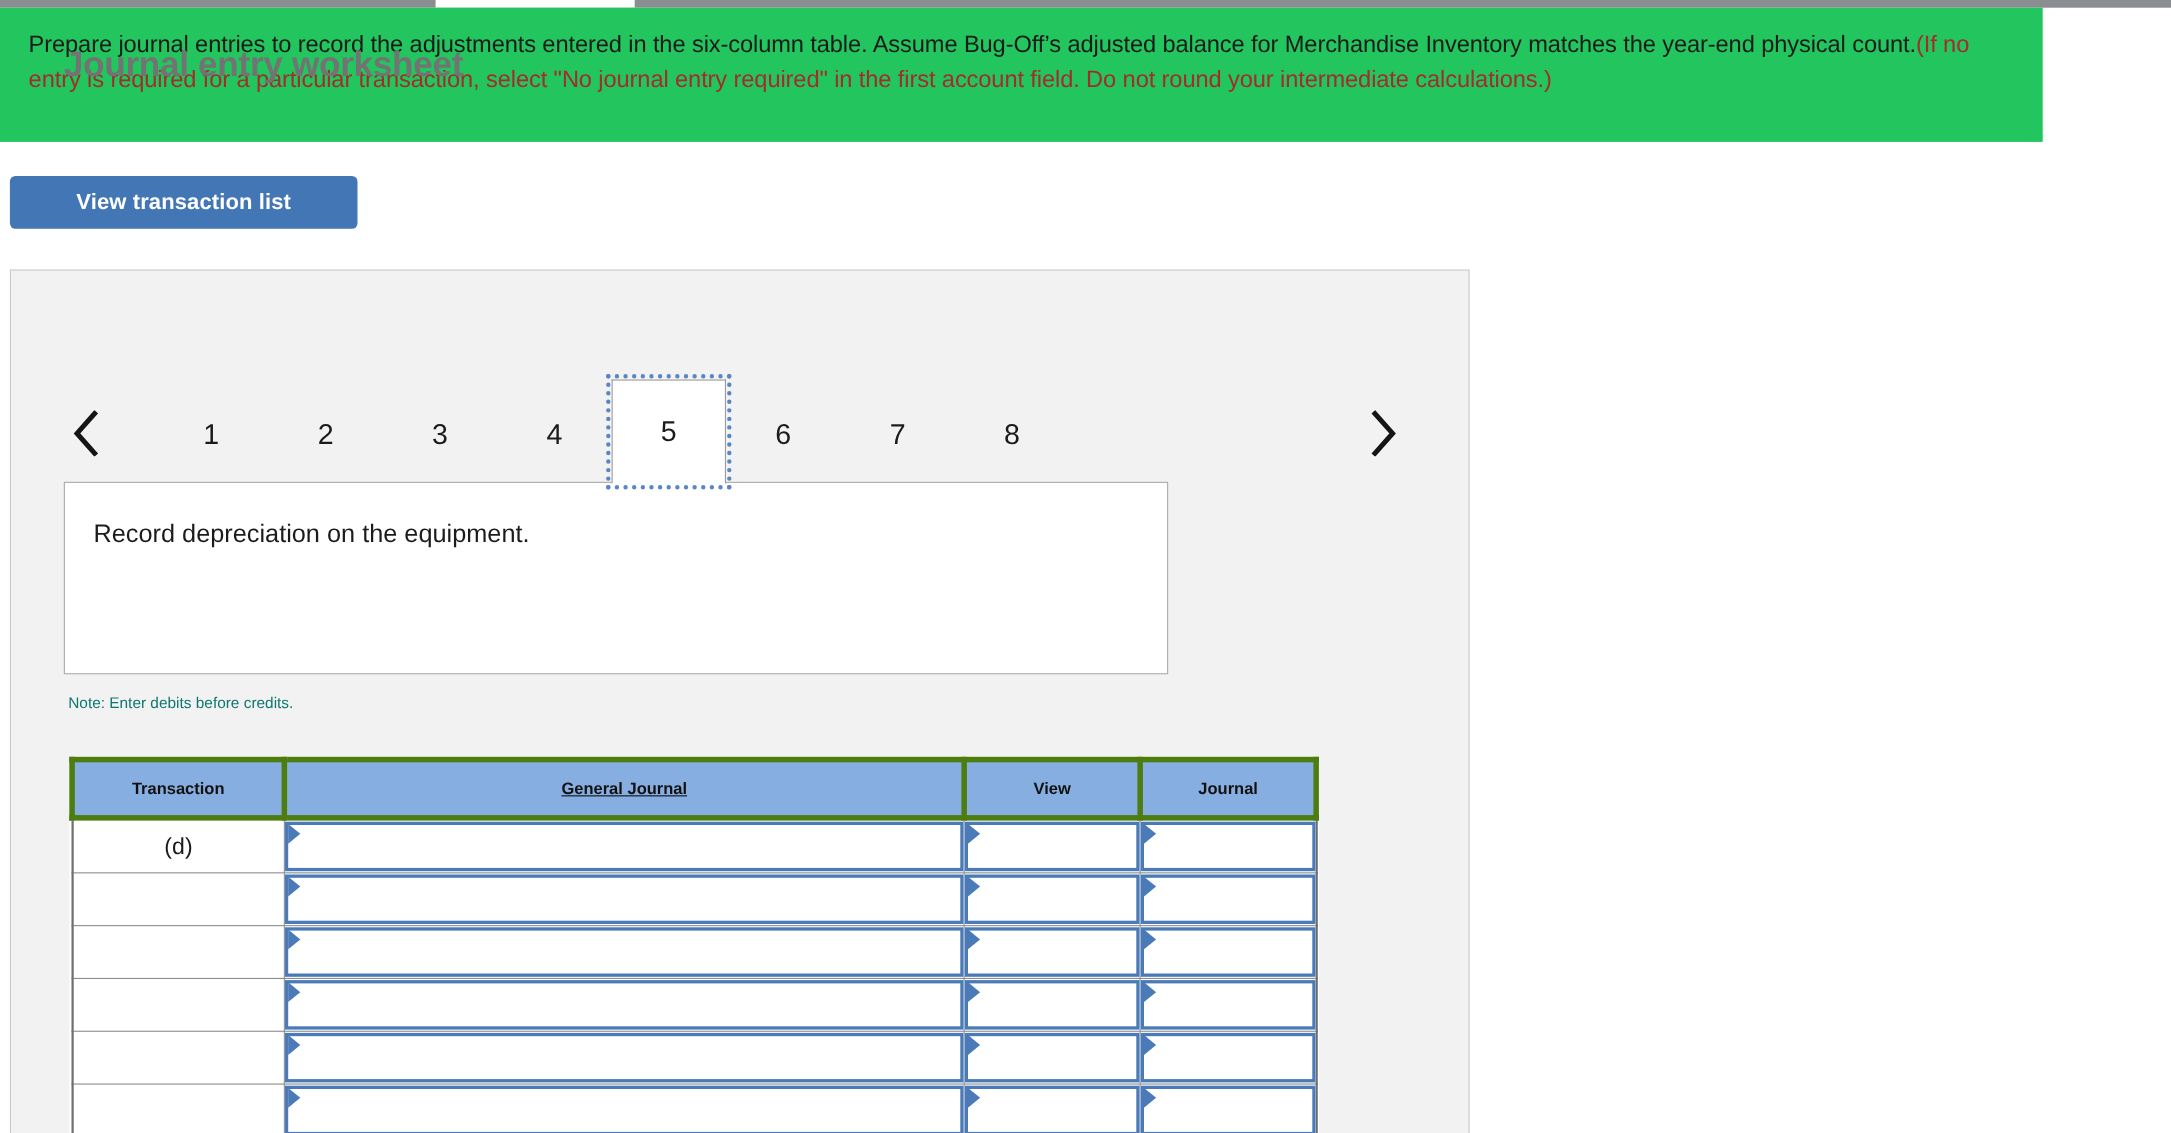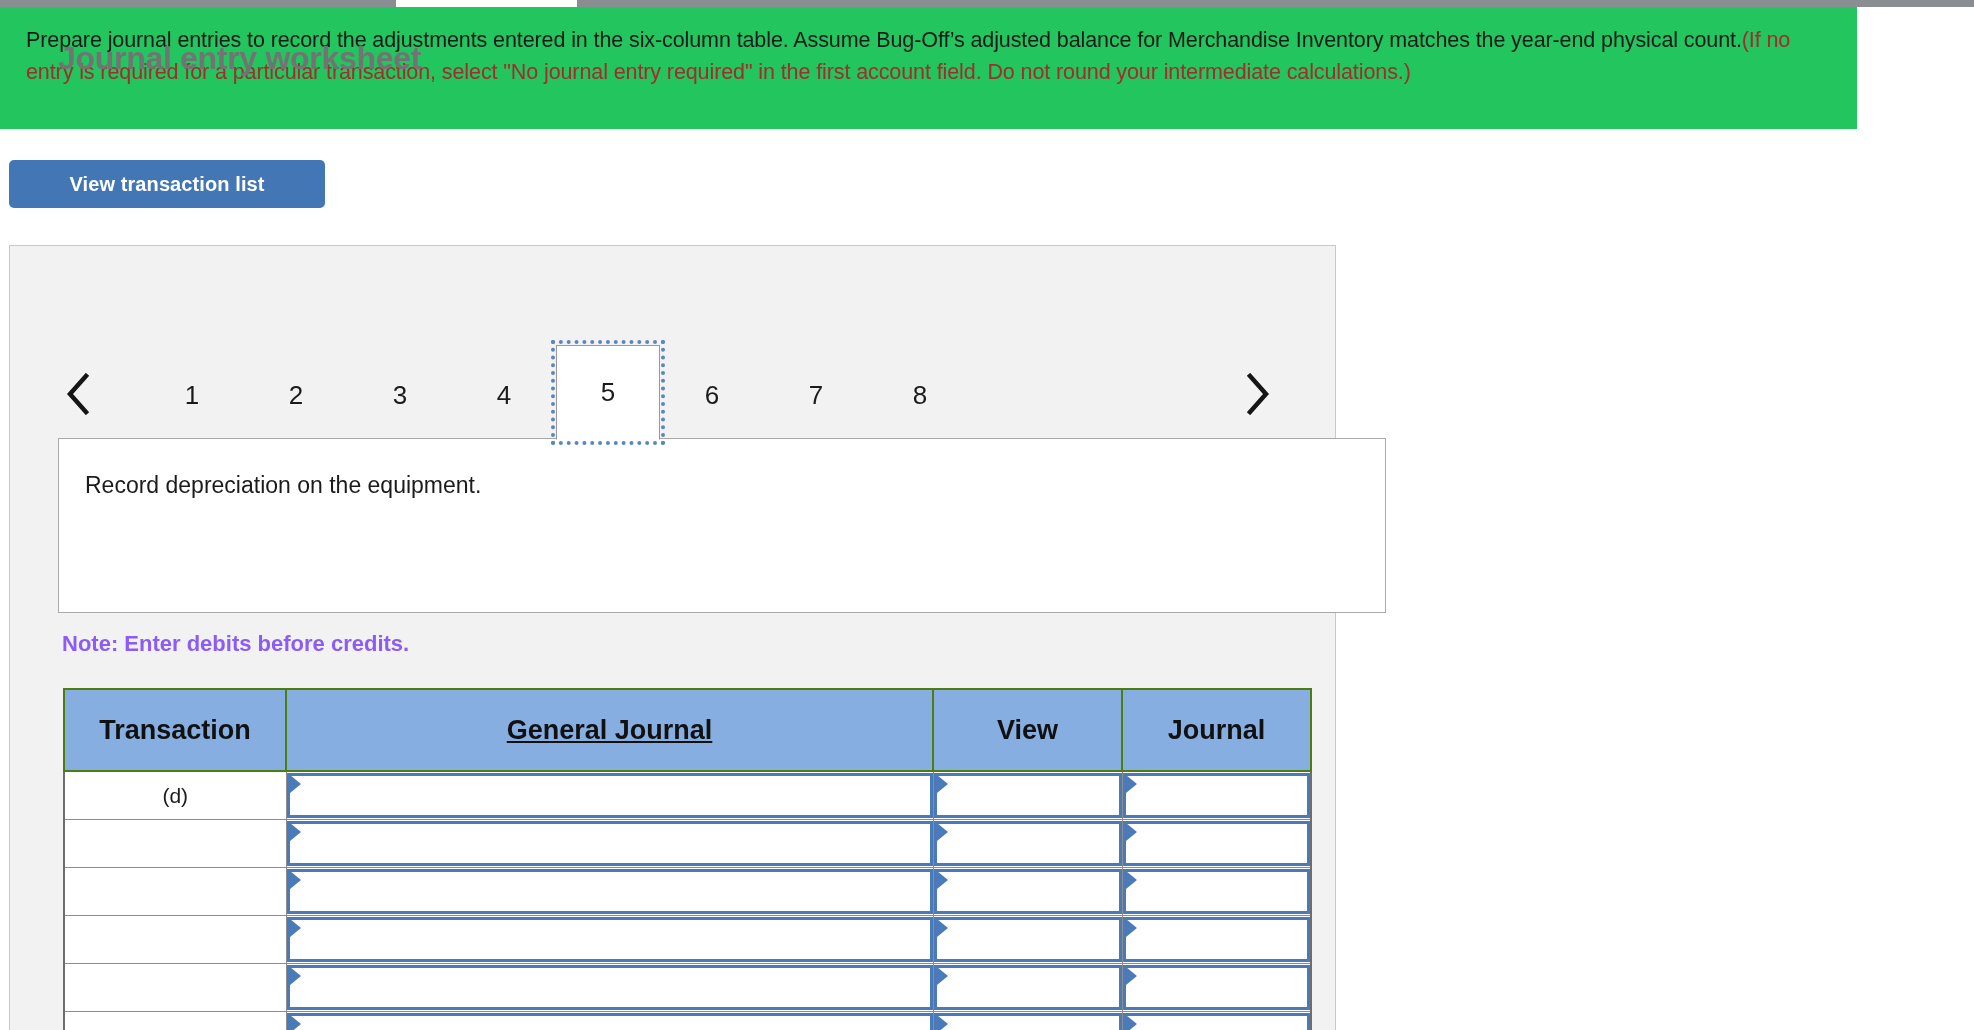--- a/index.html
+++ b/index.html
@@ -146,60 +146,59 @@
     height: 95px;
     top: -8px;
     z-index: 5;
   }
 
   
   .description-box {
     position: absolute;
     top: 438px;
     left: 58px;
-    width: 1328px;
+    width: 1004px;
     height: 175px;
     background: #ffffff;
     border: 1px solid #a9a9a9;
     box-sizing: border-box;
     padding: 33px 12px 0 26px;
     z-index: 1;
   }
   .description-text {
     font-size: 23px;
     color: #1b1b1b;
   }
 
   
   .note-text {
     position: absolute;
     top: 631px;
     left: 62px;
-    font-size: 22px;
-    color: #8b5cf6;
-    font-weight: bold;
+    font-size: 14px;
+    color: #0f766e;
   }
 
   
   .journal-table {
     position: absolute;
     top: 688px;
     left: 63px;
     border-collapse: collapse;
     border: 2px solid #6e6e6e;
     background: #ffffff;
   }
   .journal-table th {
     background: #86aee0;
-    border: 2px solid #4d7c0f;
-    font-size: 27px;
+    border: 5px solid #4d7c0f;
+    font-size: 15px;
     font-weight: bold;
     color: #111111;
     height: 48px;
-    padding: 16px;
+    padding: 0;
     text-align: center;
   }
   .journal-table td {
     border: 1px solid #8c8c8c;
     padding: 0;
     height: 47px;
     vertical-align: middle;
   }
   .col-transaction { width: 188px; }
   .col-general     { width: 613px; text-decoration: underline; }

